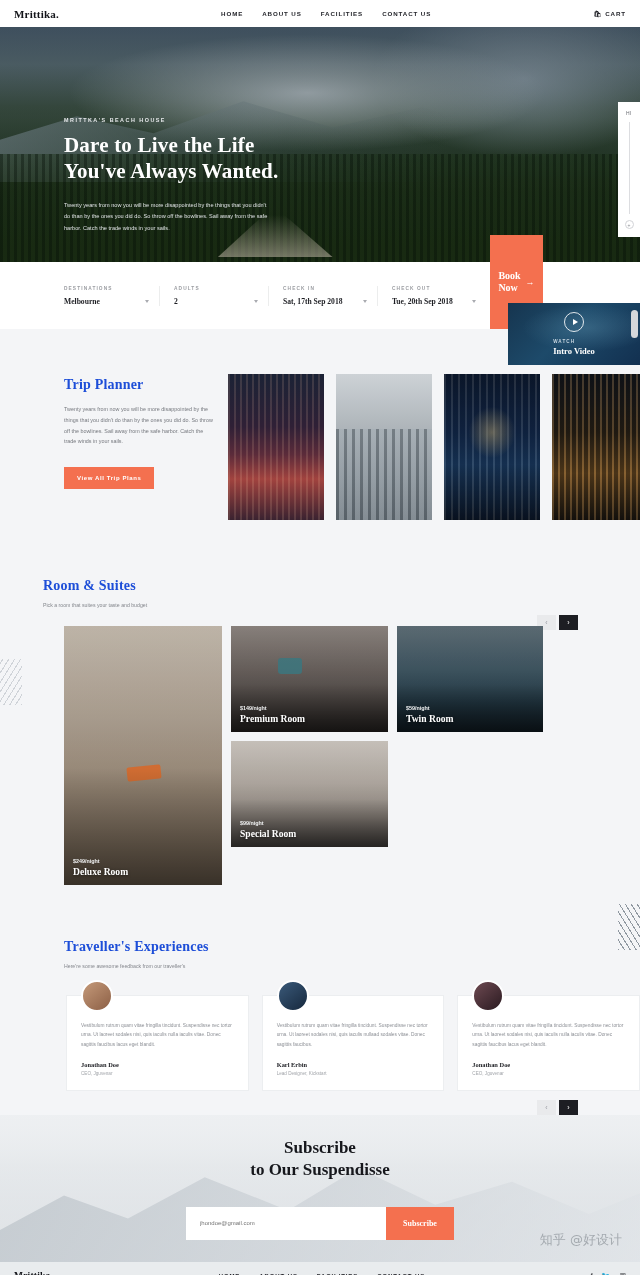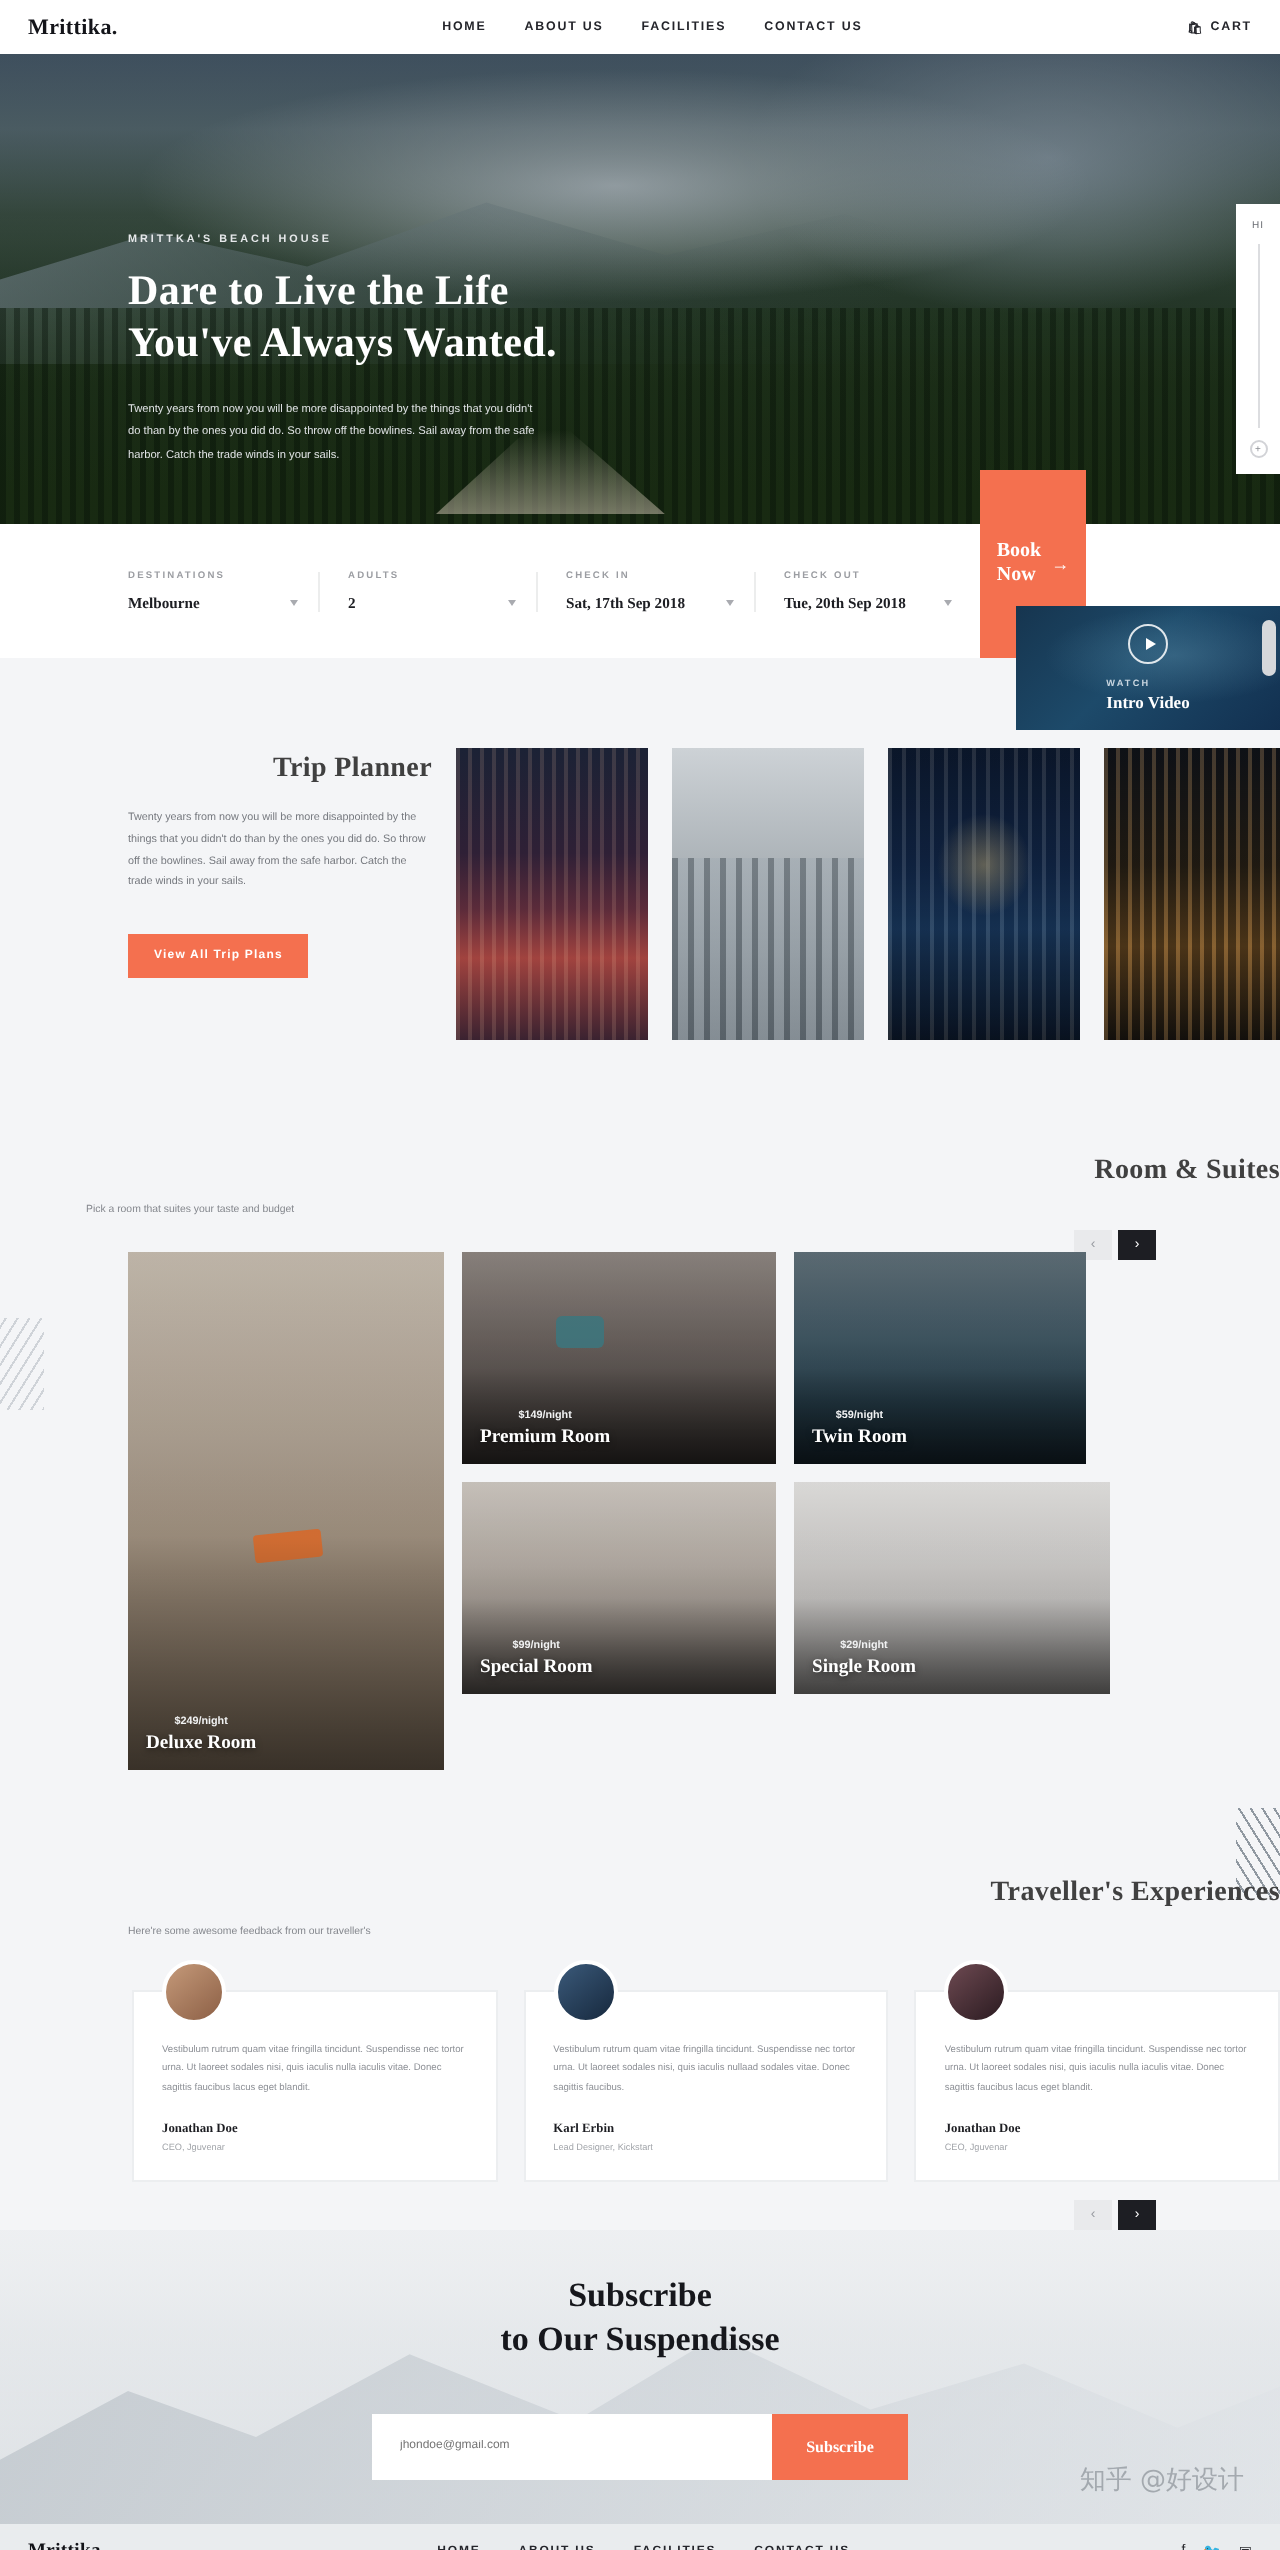--- a/index.html
+++ b/index.html
@@ -121,21 +121,21 @@
   }
   .book-now-label { font-family:"Liberation Serif", serif; font-weight:bold;
     font-size:10px; line-height:1.25; }
   .book-arrow { font-size:9px; }
 
   
   .section-light { background:#f4f5f7; position:relative; }
   .trip { padding:45px 0 0 0; position:relative; min-height:217px; }
   .trip-left { position:absolute; left:64px; top:48px; width:152px; }
   .sec-title { font-family:"Liberation Serif", serif; font-weight:bold;
-    font-size:14px; color:#404040; letter-spacing:.2px;text-align:right;}
+    font-size:14px; color:#1d4ed8; letter-spacing:.2px;}
   .trip-text { margin-top:11px; font-size:5.4px; line-height:2.0; color:#76797f; }
   .btn-primary {
     display:inline-flex; align-items:center; justify-content:center;
     background:#f4704f; color:#fff; font-size:6px; font-weight:bold;
     letter-spacing:.6px; padding:8px 13px; margin-top:20px; cursor:pointer;
     position:relative;
   }
   .btn-shadow { position:absolute; left:-6px; top:-5px; width:14px; height:12px; background:#1d1e23; z-index:-1;}
 
   .trip-slider { position:absolute; left:228px; top:45px; display:flex; gap:12px; }
@@ -192,21 +192,21 @@
     font-size:7px; cursor:pointer; }
   .snav.light { background:#e9eaec; color:#9a9da3; }
   .snav.dark { background:#1d1e23; color:#fff; }
 
   
   .rooms { padding:32px 0 28px 0; position:relative; }
   .rooms-head { padding-left:43px; }
   .rooms-sub { font-size:5.2px; color:#84878d; margin-top:8px; }
   .rooms-grid { margin-top:18px; padding:0 58px 0 64px; display:flex; gap:9px; }
   .rcol { display:flex; flex-direction:column; gap:9px; }
-  .room-card { position:relative; overflow:hidden; cursor:pointer;text-align:center; }
+  .room-card { position:relative; overflow:hidden; cursor:pointer; }
   .room-label { position:absolute; left:9px; bottom:8px; z-index:3; }
   .room-price { font-size:5.4px; color:#f1f2f3; font-weight:bold; }
   .room-name { font-family:"Liberation Serif", serif; font-weight:bold;
     font-size:9.6px; color:#fff; margin-top:2px; text-shadow:0 1px 3px rgba(0,0,0,.5);}
   .room-card::after{ content:""; position:absolute; inset:0;
     background:linear-gradient(to top, rgba(0,0,0,.55) 0%, rgba(0,0,0,.05) 45%); }
   .rm-deluxe { width:158px; height:259px;
     background:linear-gradient(to bottom,#c7bdb0 0%, #b0a394 35%, #9a8a78 62%, #7d6c59 100%); }
   .rm-deluxe .orange-pillow { position:absolute; left:40%; top:54%; width:34px; height:14px;
     background:#e0702f; transform:rotate(-6deg); border-radius:2px; opacity:.92;}
@@ -445,26 +445,20 @@
           </div>
         </div>
 
         <div class="rcol">
           <div class="room-card rm-twin">
             <div class="room-label">
               <div class="room-price">$59/night</div>
               <div class="room-name">Twin Room</div>
             </div>
           </div>
-          <div class="room-card rm-single">
-            <div class="room-label">
-              <div class="room-price">$29/night</div>
-              <div class="room-name">Single Room</div>
-            </div>
-          </div>
         </div>
       </div>
     </div>
 
     <div class="testi">
       <div class="testi-head">
         <div class="sec-title">Traveller's Experiences</div>
         <div class="testi-sub">Here're some awesome feedback from our traveller's</div>
       </div>
 

